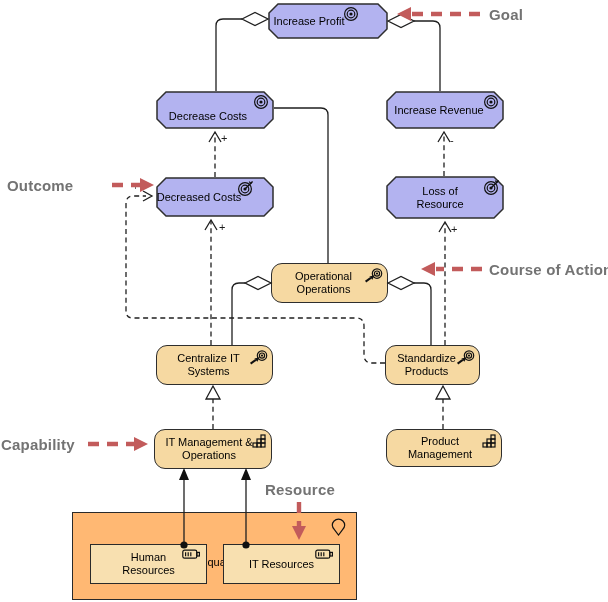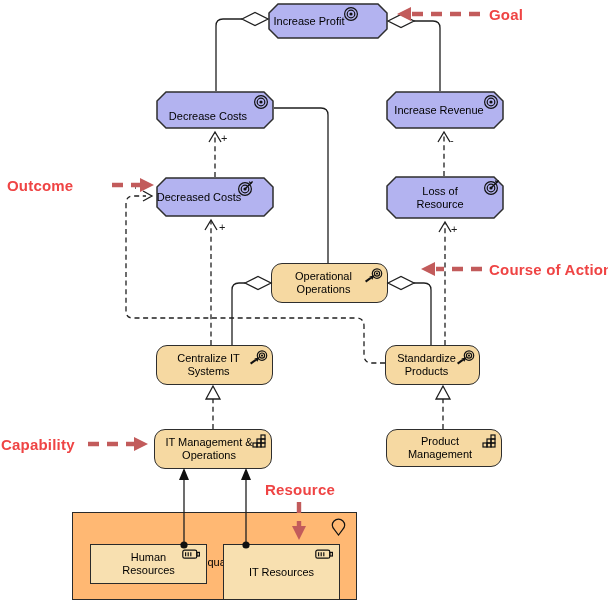--- a/index.html
+++ b/index.html
@@ -6,21 +6,21 @@
   #canvas{position:relative;width:608px;height:602px;background:#fff;overflow:hidden;
           font-family:"Liberation Sans",sans-serif;}
   .node{position:absolute;display:flex;align-items:center;justify-content:center;
         text-align:center;font-size:11px;line-height:13px;color:#000;z-index:10;}
   .node .shape{position:absolute;inset:0;z-index:0;}
   .node .lbl{position:relative;z-index:2;display:block;}
   .rounded{border:1.4px solid #2e2e2e;border-radius:11px;background:#f6d9a2;box-sizing:border-box;}
   .rect-sm{border:1.3px solid #2a2a2a;background:#f8e0b0;box-sizing:border-box;}
   .container-loc{border:1.4px solid #2a2a2a;background:#ffb873;box-sizing:border-box;z-index:6;}
   .corner-icon{position:absolute;z-index:3;}
-  .red-label{position:absolute;color:#ef4444;font-weight:bold;font-size:15px;
+  .red-label{position:absolute;color:#737373;font-weight:bold;font-size:15px;
              letter-spacing:.2px;z-index:30;white-space:nowrap;}
   .hq-label{position:absolute;top:6px;left:0;width:100%;text-align:center;font-size:11px;z-index:2;}
   svg.wires{position:absolute;left:0;top:0;z-index:20;pointer-events:none;}
   .ln{stroke:#1f1f1f;stroke-width:1.3;fill:none;}
   .dash{stroke-dasharray:5 3.6;}
   .diamond{fill:#fff;stroke:#1f1f1f;stroke-width:1.3;}
   .tri-open{fill:#fff;stroke:#1f1f1f;stroke-width:1.3;}
   .fill-tri{fill:#111;stroke:none;}
   .dot{fill:#111;}
   .sign{font-size:11px;fill:#1c1c1c;font-family:"Liberation Sans",sans-serif;}
@@ -44,21 +44,21 @@
   <div class="node rect-sm" style="left:90px;top:544px;width:117px;height:40px;">
     <span class="lbl" style="max-width:70px;">Human Resources</span>
     <svg class="corner-icon" style="right:5px;top:4px;" width="19" height="11" viewBox="0 0 19 11">
       <rect class="icon-stroke" x="0.8" y="1.2" width="14" height="8" rx="1.8"></rect>
       <rect class="icon-stroke" x="14.8" y="3.4" width="2.6" height="3.6"></rect>
       <line class="icon-stroke" x1="3.6" y1="3.2" x2="3.6" y2="7.2"></line>
       <line class="icon-stroke" x1="6.2" y1="3.2" x2="6.2" y2="7.2"></line>
       <line class="icon-stroke" x1="8.8" y1="3.2" x2="8.8" y2="7.2"></line>
     </svg>
   </div>
-  <div class="node rect-sm" style="left:223px;top:544px;width:117px;height:56px;">
+  <div class="node rect-sm" style="left:223px;top:544px;width:117px;height:40px;">
     <span class="lbl">IT Resources</span>
     <svg class="corner-icon" style="right:5px;top:4px;" width="19" height="11" viewBox="0 0 19 11">
       <rect class="icon-stroke" x="0.8" y="1.2" width="14" height="8" rx="1.8"></rect>
       <rect class="icon-stroke" x="14.8" y="3.4" width="2.6" height="3.6"></rect>
       <line class="icon-stroke" x1="3.6" y1="3.2" x2="3.6" y2="7.2"></line>
       <line class="icon-stroke" x1="6.2" y1="3.2" x2="6.2" y2="7.2"></line>
       <line class="icon-stroke" x1="8.8" y1="3.2" x2="8.8" y2="7.2"></line>
     </svg>
   </div>
 

